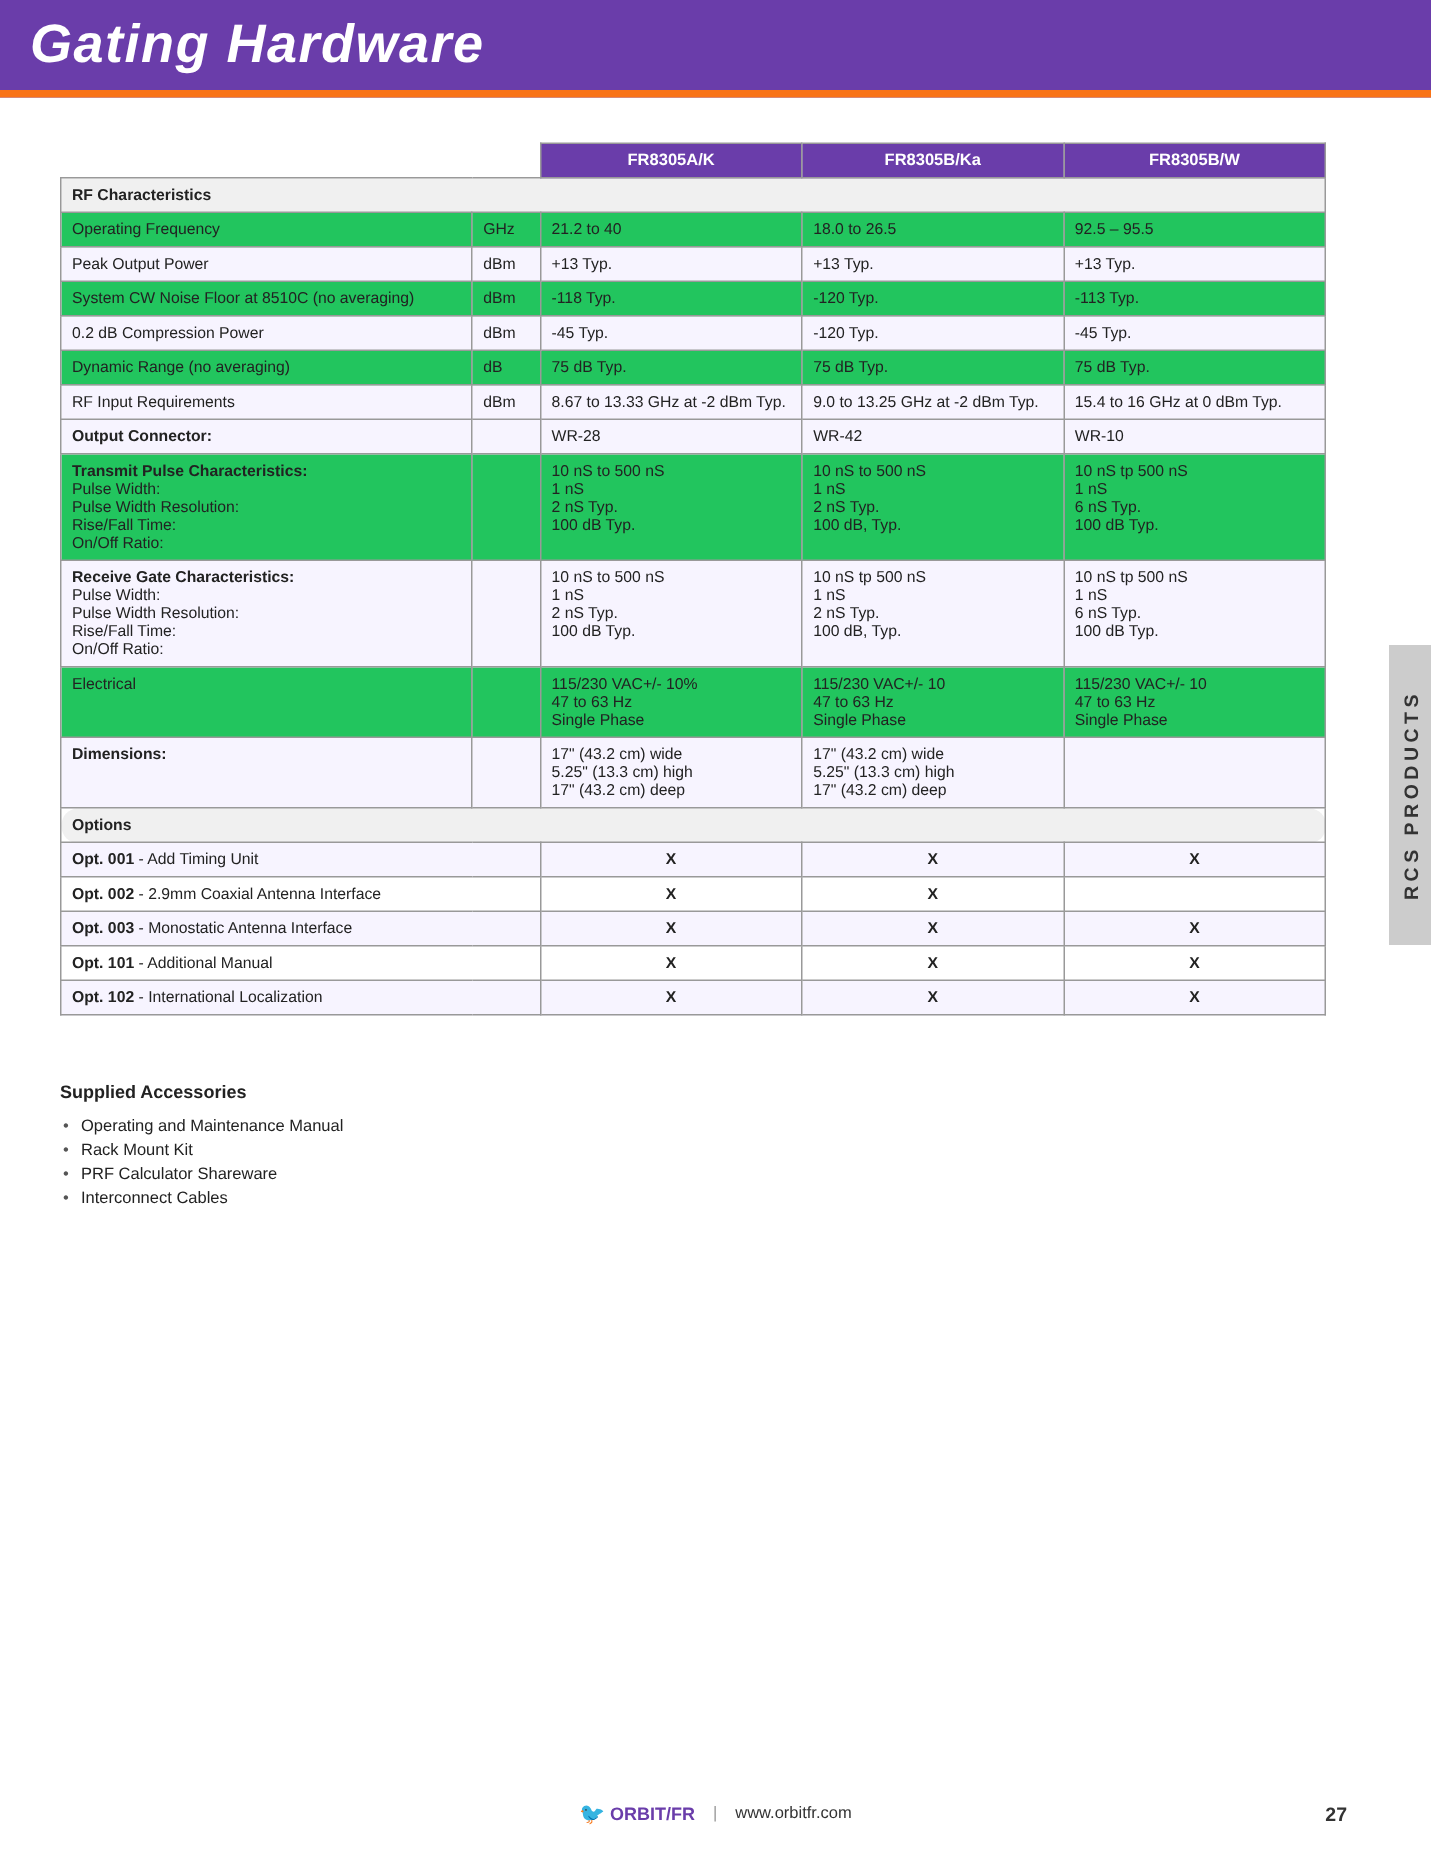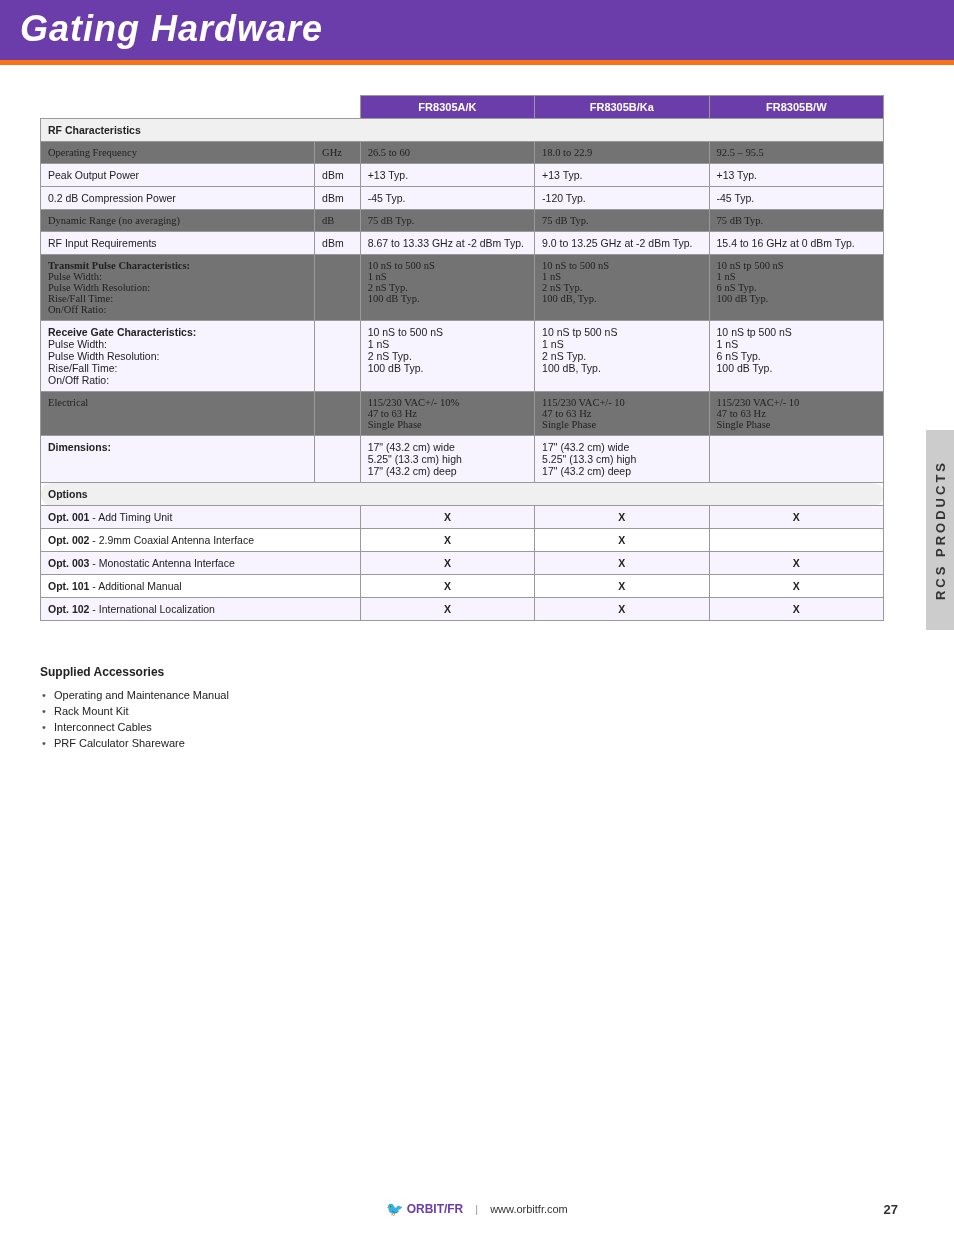--- a/index.html
+++ b/index.html
@@ -85,22 +85,21 @@
 
     .row-section-header td {
       background: #f0f0f0;
       font-weight: bold;
       font-size: 10.5px;
     }
     .row-alt {
       background: #f7f4ff;
     }
     .row-white {
-      background: #737373;
-      font-family: Liberation Serif, serif;
+      background: #22c55e;
     }
     .row-options-header td {
       background: #f0f0f0;
       font-weight: bold;
       border-radius: 11px;
     }
     .row-option td {
       background: #fff;
     }
     .row-option:nth-child(even) td {
@@ -192,31 +191,38 @@
         <th class="col-val">FR8305B/W</th>
       </tr>
     </thead>
     <tbody id="table-body">
     <tr class="row-section-header">
           <td colspan="5" style="font-weight:bold;">RF Characteristics</td>
         </tr>
         <tr class="row-white">
         <td>Operating Frequency</td>
         <td>GHz</td>
-        <td>26.5 to 60</td>
-        <td>18.0 to 22.9</td>
+        <td>21.2 to 40</td>
+        <td>18.0 to 26.5</td>
         <td>92.5 – 95.5</td>
       </tr>
         <tr class="row-alt">
         <td>Peak Output Power</td>
         <td>dBm</td>
         <td>+13 Typ.</td>
         <td>+13 Typ.</td>
         <td>+13 Typ.</td>
       </tr>
+        <tr class="row-white">
+        <td>System CW Noise Floor at 8510C (no averaging)</td>
+        <td>dBm</td>
+        <td>-118 Typ.</td>
+        <td>-120 Typ.</td>
+        <td>-113 Typ.</td>
+      </tr>
         <tr class="row-alt">
         <td>0.2 dB Compression Power</td>
         <td>dBm</td>
         <td>-45 Typ.</td>
         <td>-120 Typ.</td>
         <td>-45 Typ.</td>
       </tr>
         <tr class="row-white">
         <td>Dynamic Range (no averaging)</td>
         <td>dB</td>
@@ -224,20 +230,27 @@
         <td>75 dB Typ.</td>
         <td>75 dB Typ.</td>
       </tr>
         <tr class="row-alt">
         <td>RF Input Requirements</td>
         <td>dBm</td>
         <td>8.67 to 13.33 GHz at -2 dBm Typ.</td>
         <td>9.0 to 13.25 GHz at -2 dBm Typ.</td>
         <td>15.4 to 16 GHz at 0 dBm Typ.</td>
       </tr>
+        <tr class="row-alt">
+        <td><strong>Output Connector:</strong></td>
+        <td></td>
+        <td>WR-28</td>
+        <td>WR-42</td>
+        <td>WR-10</td>
+      </tr>
         <tr class="row-white">
         <td><strong>Transmit Pulse Characteristics:</strong><br>Pulse Width:<br>Pulse Width Resolution:<br>Rise/Fall Time:<br>On/Off Ratio:</td>
         <td></td>
         <td>10 nS to 500 nS<br>1 nS<br>2 nS Typ.<br>100 dB Typ.</td>
         <td>10 nS to 500 nS<br>1 nS<br>2 nS Typ.<br>100 dB, Typ.</td>
         <td>10 nS tp 500 nS<br>1 nS<br>6 nS Typ.<br>100 dB Typ.</td>
       </tr>
         <tr class="row-alt">
         <td><strong>Receive Gate Characteristics:</strong><br>Pulse Width:<br>Pulse Width Resolution:<br>Rise/Fall Time:<br>On/Off Ratio:</td>
         <td></td>
@@ -294,22 +307,22 @@
       </tr>
       </tbody>
   </table>
 </div>
 
 <div class="accessories-section">
   <div class="accessories-title">Supplied Accessories</div>
   <ul class="accessories-list" id="accessories-list">
       <li>Operating and Maintenance Manual</li>
       <li>Rack Mount Kit</li>
+      <li>PRF Calculator Shareware</li>
       <li>Interconnect Cables</li>
-      <li>PRF Calculator Shareware</li>
     </ul>
 </div>
 
 <div class="page-footer">
   <div class="footer-logo">
     <span class="logo-bird">🐦</span>
     <span>ORBIT/FR</span>
   </div>
   <span style="color:#999;">|</span>
   <span class="footer-url">www.orbitfr.com</span>

